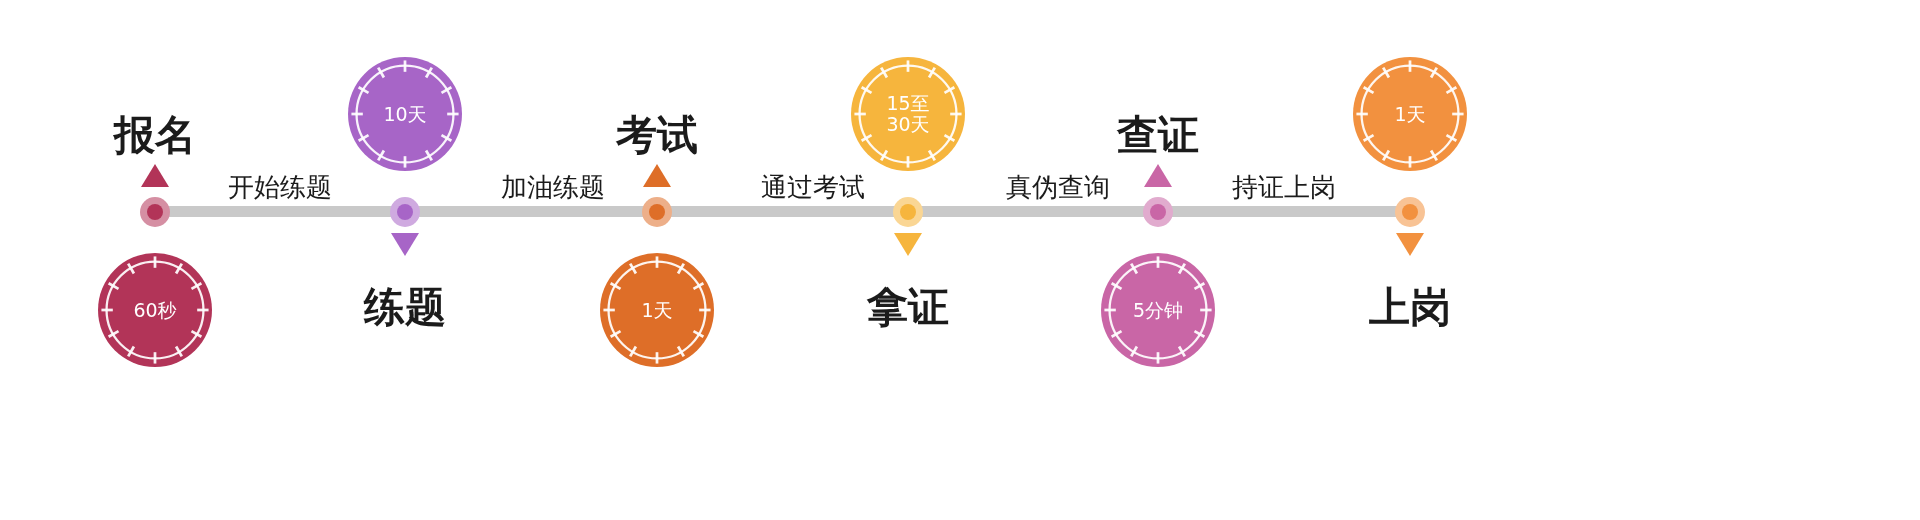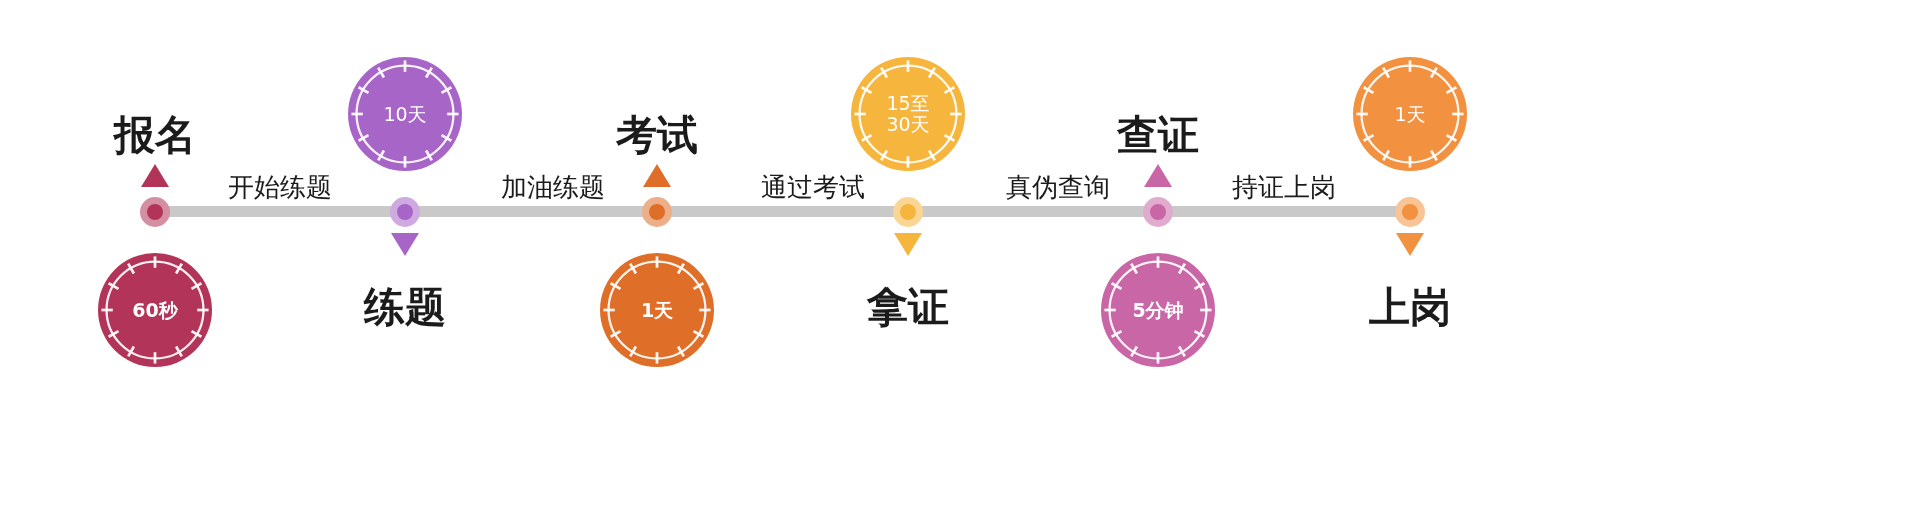--- a/index.html
+++ b/index.html
@@ -43,21 +43,21 @@
     background: var(--c);
   }
 
   .clock {
     position: absolute; left: 50%; transform: translateX(-50%);
     width: 114px; height: 114px; border-radius: 50%;
     background: var(--c);
     display: flex; align-items: center; justify-content: center;
   }
   .clock.above { top: 57px; }
-  .clock.below { top: 253px; font-weight: bold; }
+  .clock.below { top: 253px; }
   .clock .face { position: absolute; inset: 0; width: 100%; height: 100%; }
   .duration {
     position: relative; color: #ffffff; font-size: 19px; line-height: 1.08;
     text-align: center; white-space: pre-line;
   }
 
   .segment-label {
     position: absolute; top: 170px; transform: translateX(-50%);
     white-space: nowrap; font-size: 26px; color: #1b1b1b;
   }

